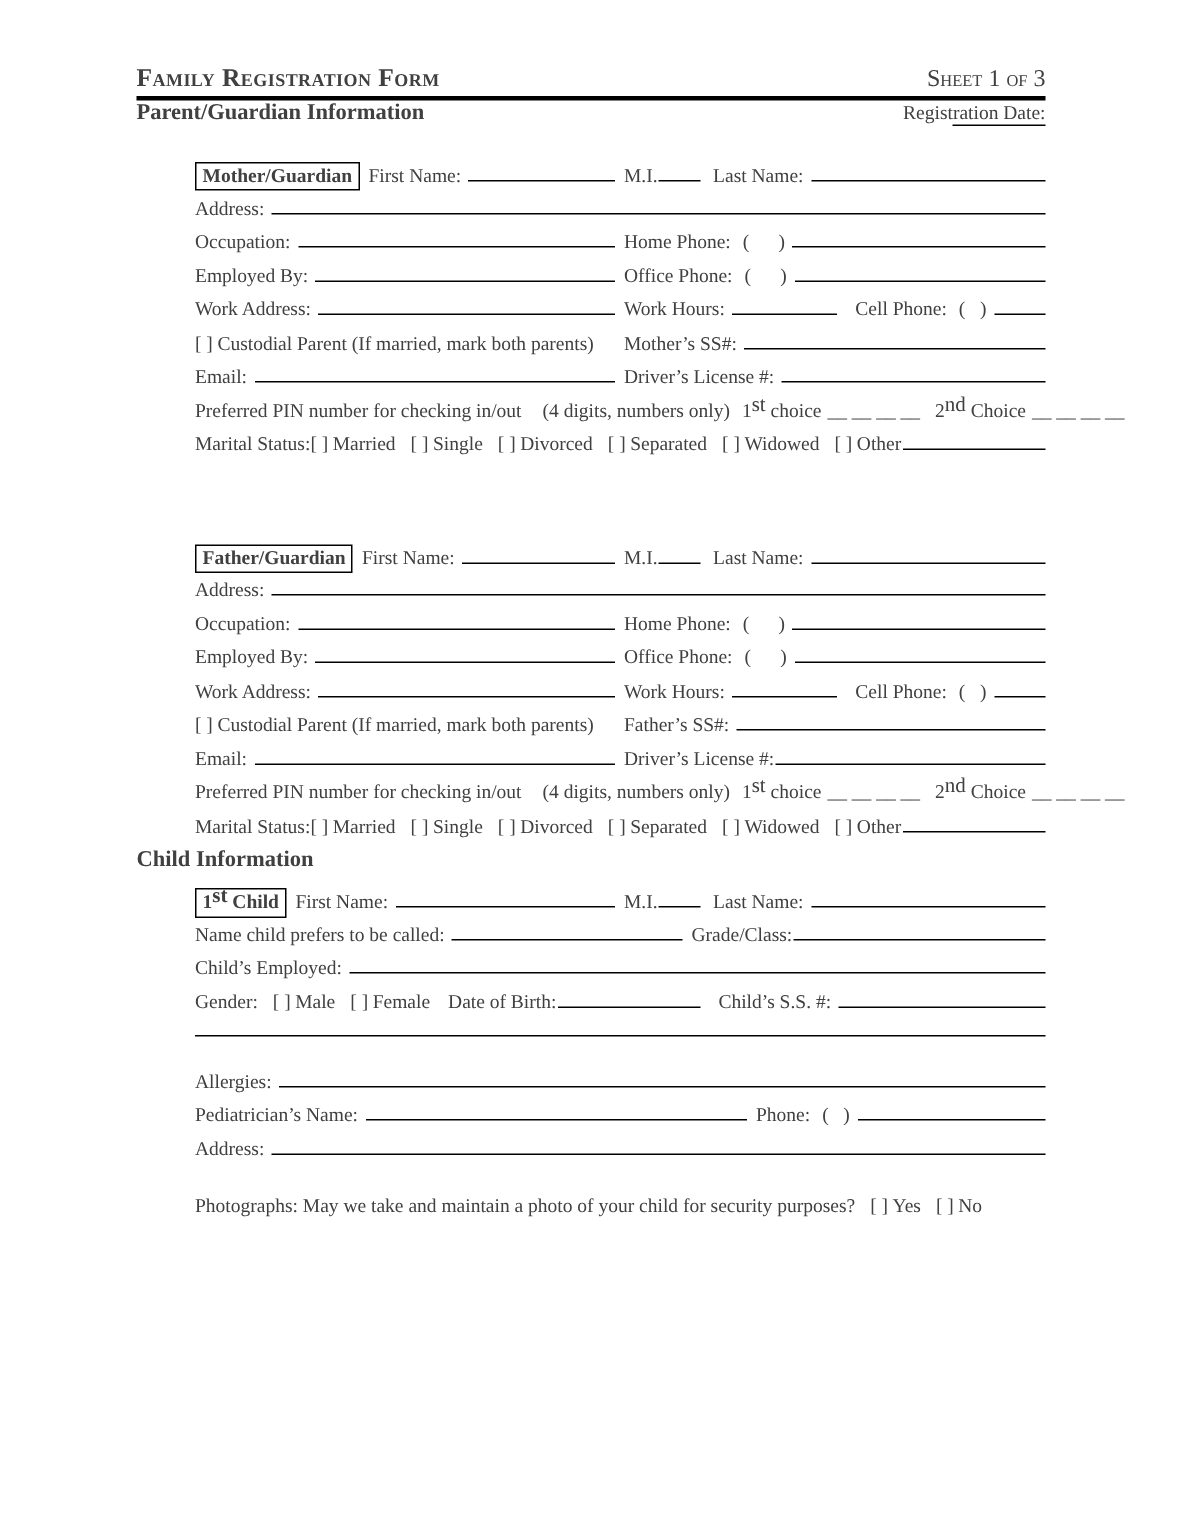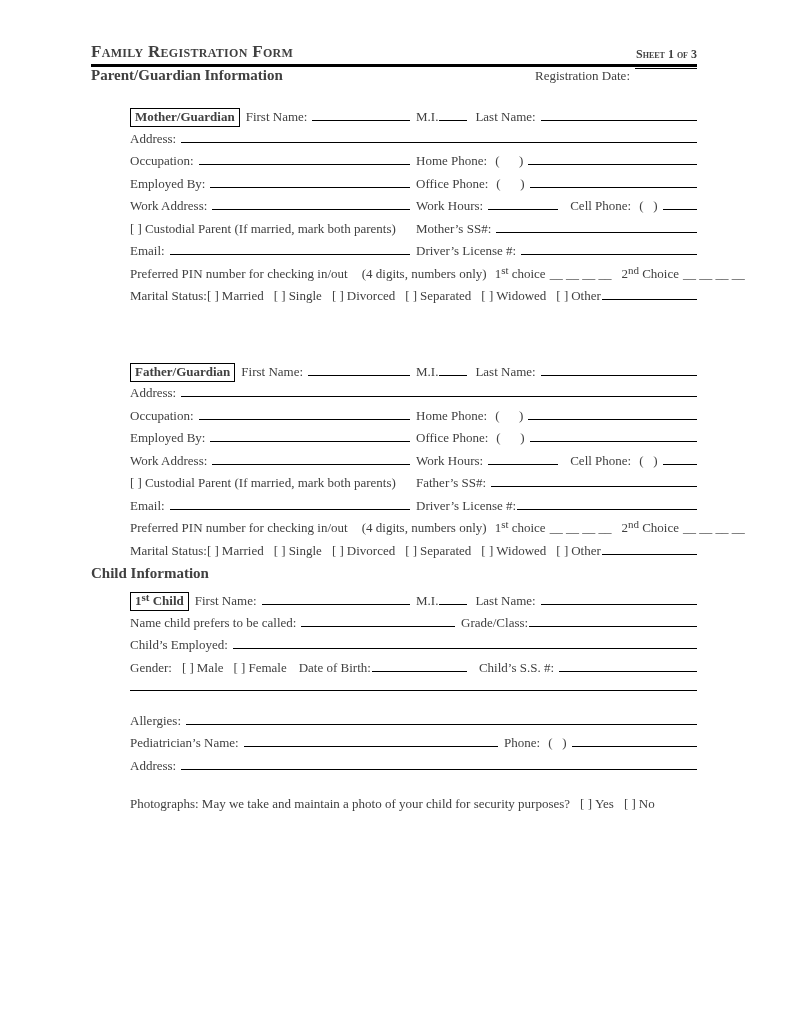--- a/index.html
+++ b/index.html
@@ -5,47 +5,47 @@
   * { margin:0; padding:0; box-sizing:border-box; }
   html,body { background:#fff; }
   .page {
     width:788px; height:1020px; margin:0 auto; background:#fff;
     padding:42px 91px 0 91px; color:#404040;
     font-family:"Liberation Serif","DejaVu Serif",serif;
     font-size:13px; overflow:hidden;
   }
   .header { display:flex; justify-content:space-between; align-items:flex-end; }
   .title { font-size:17px; font-weight:bold; font-variant:small-caps; letter-spacing:.3px; }
-  .sheet { font-size:12px; font-weight:bold; font-variant:small-caps; }
+  .sheet { font-size:16px; font-weight:normal; font-variant:small-caps; }
   .rule { border-top:3px solid #000; margin-top:2px; }
 
   .section-row { display:flex; justify-content:space-between; align-items:baseline; }
   .section-title { font-size:15px; font-weight:bold; }
-  .regdate { display:flex; align-items:flex-start; }
+  .regdate { display:flex; align-items:flex-end;flex-direction:column; }
 
   .block { margin-top:24px; }
   #father-block { margin-top:52px; }
   #child-block { margin-top:10px; }
 
   .row { display:flex; align-items:baseline; height:22.5px; white-space:nowrap;padding-left:39px; }
   .bl { border-bottom:1px solid #000; height:1px; margin-left:5px; min-width:20px; }
   .grow { flex:1 1 auto; }
   .bl-mi { width:28px; }
   .bl-hours { width:70px; }
   .bl-dob { width:95px; }
   .bl-reg { width:62px; }
   .gap-l { margin-left:8px; }
   .gap-l2 { margin-left:12px; }
   .tagbox { border:1px solid #000; font-weight:bold; padding:0 4px 1px 4px; margin-right:6px; }
   .halfL { flex:0 0 280px; display:flex; align-items:baseline; margin-right:6px; }
   .colGrade { flex:0 0 325px; display:flex; align-items:baseline; margin-right:6px; }
   .colPed { flex:0 0 368px; display:flex; align-items:baseline; margin-right:6px; }
   .cb { margin-left:10px; margin-right:3px; }
   .cb.first { margin-left:0; }
-  .sup { font-size:11px; position:relative; top:-4px; }
+  .sup { font-size:14px; position:relative; top:-4px; }
   .qrow { margin-top:0; }
   .lone-blank { margin-top:8px; }
   .photo-row { margin-top:16px; }
 </style>
 </head>
 <body>
 
 <div class="page">
 
   <div class="header">

